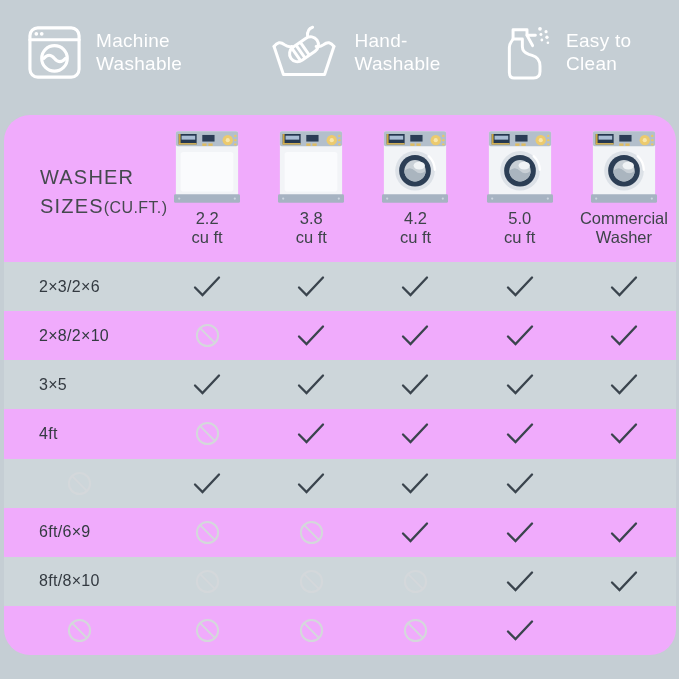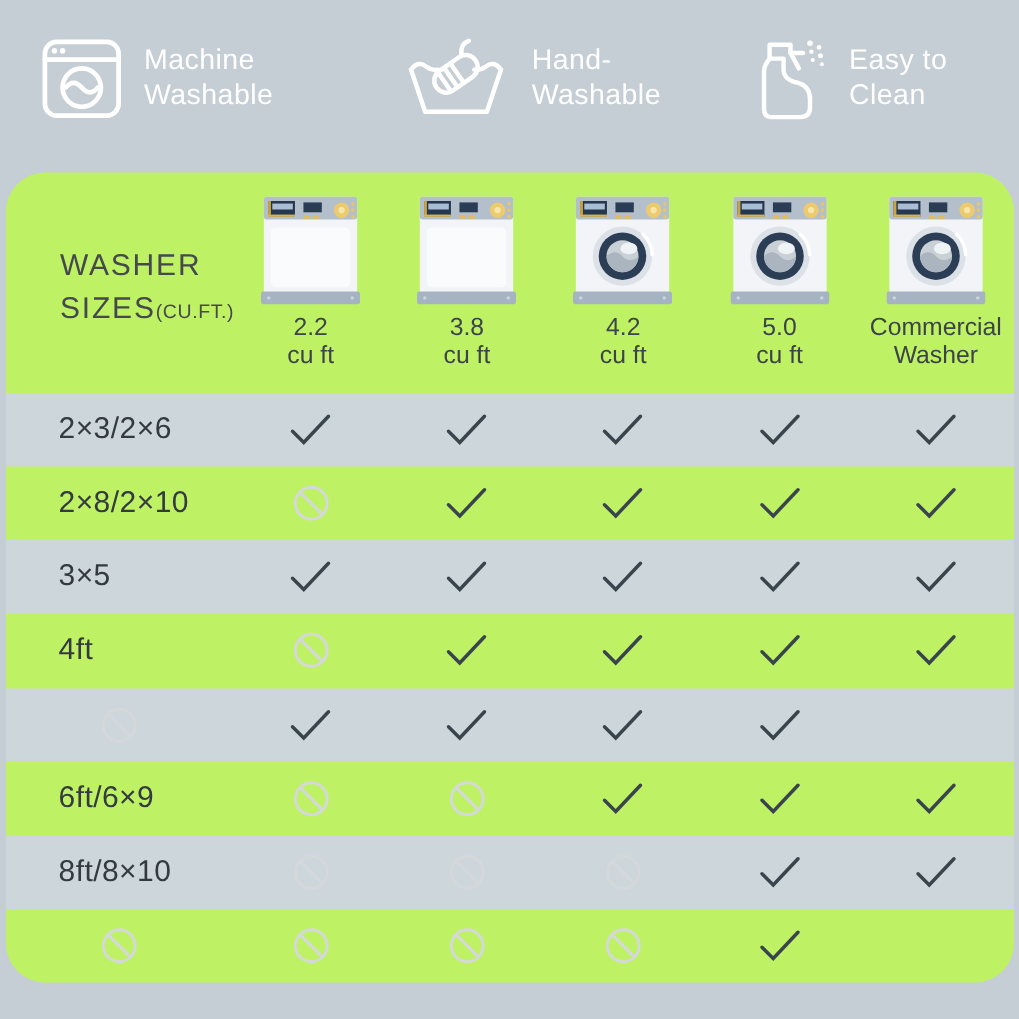--- a/index.html
+++ b/index.html
@@ -11,36 +11,36 @@
   .feature-bar{
     position:absolute;top:0;left:0;width:679px;height:115px;
     display:flex;align-items:center;justify-content:space-between;
     box-sizing:border-box;padding:4px 18px 14px 26px;gap:40px;
   }
   .feature{display:flex;align-items:center;gap:13px;color:#fff;}
   .ficon{display:flex;align-items:center;}
   .feature-label{font-size:19px;line-height:1.16;letter-spacing:.3px;font-weight:400;}
   .card{
     position:absolute;top:115px;left:4px;width:672px;height:540px;
-    background:#bef264;border-radius:26px;overflow:hidden;
+    background:#f0abfc;border-radius:26px;overflow:hidden;
   }
   .thead{display:grid;grid-template-columns:151px repeat(5,1fr);height:147px;}
   .corner{
     padding-left:36px;display:flex;flex-direction:column;justify-content:center;
     color:#45494e;margin-top:6px;
   }
   .corner-l1,.corner-l2{font-size:20px;letter-spacing:1.2px;line-height:1.45;}
-  .suffix{font-size:13px;letter-spacing:.4px;}
+  .suffix{font-size:16px;letter-spacing:.4px;}
   .wcol{display:flex;flex-direction:column;align-items:center;padding-top:13px;}
   .wimg svg{width:66px;height:78px;display:block;}
   .col-label{margin-top:3px;text-align:center;font-size:16.5px;line-height:1.18;color:#3d4449;}
   .tbody{display:grid;grid-auto-rows:1fr;height:393px;}
   .trow{display:grid;grid-template-columns:151px repeat(5,1fr);align-items:center;}
   .trow:nth-child(odd){background:#cdd6da;}
-  .row-label{padding-left:35px;font-size:20px;color:#333a41;letter-spacing:.3px;white-space:nowrap;}
+  .row-label{padding-left:35px;font-size:16px;color:#333a41;letter-spacing:.3px;white-space:nowrap;}
   .cell{display:flex;justify-content:center;align-items:center;}
   .mark{display:block;}
 </style>
 </head>
 <body>
 
 <div class="page">
   <div class="feature-bar">
       <div class="feature">
         <span class="ficon">

